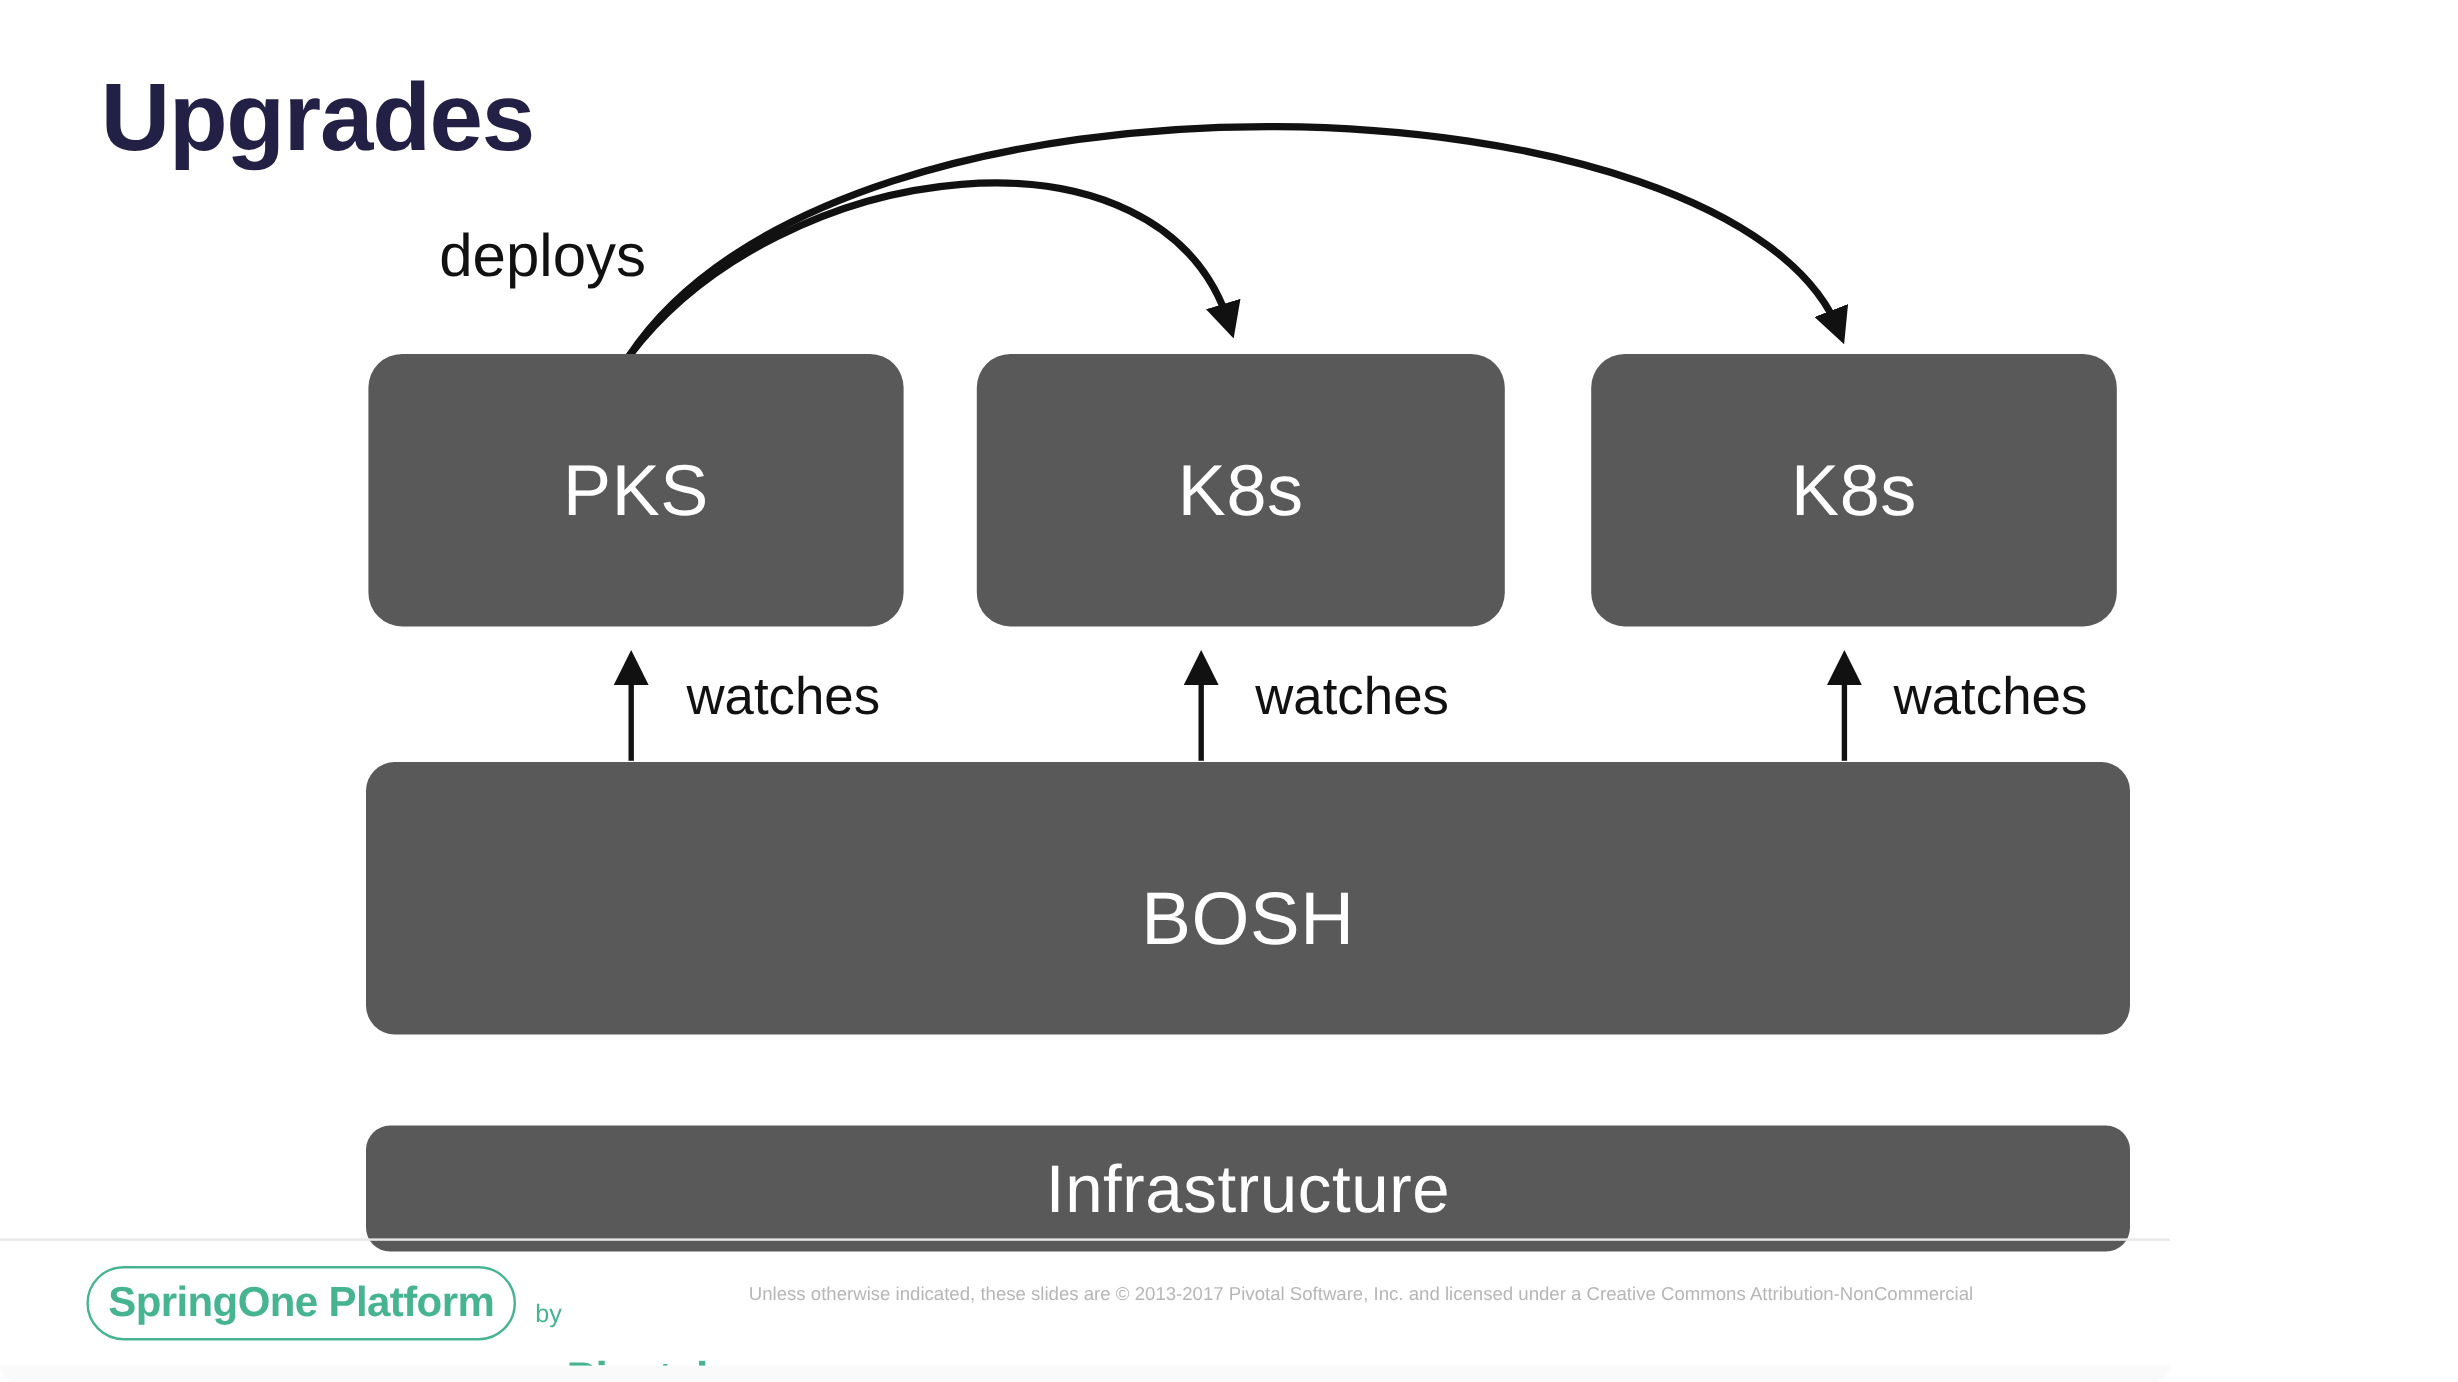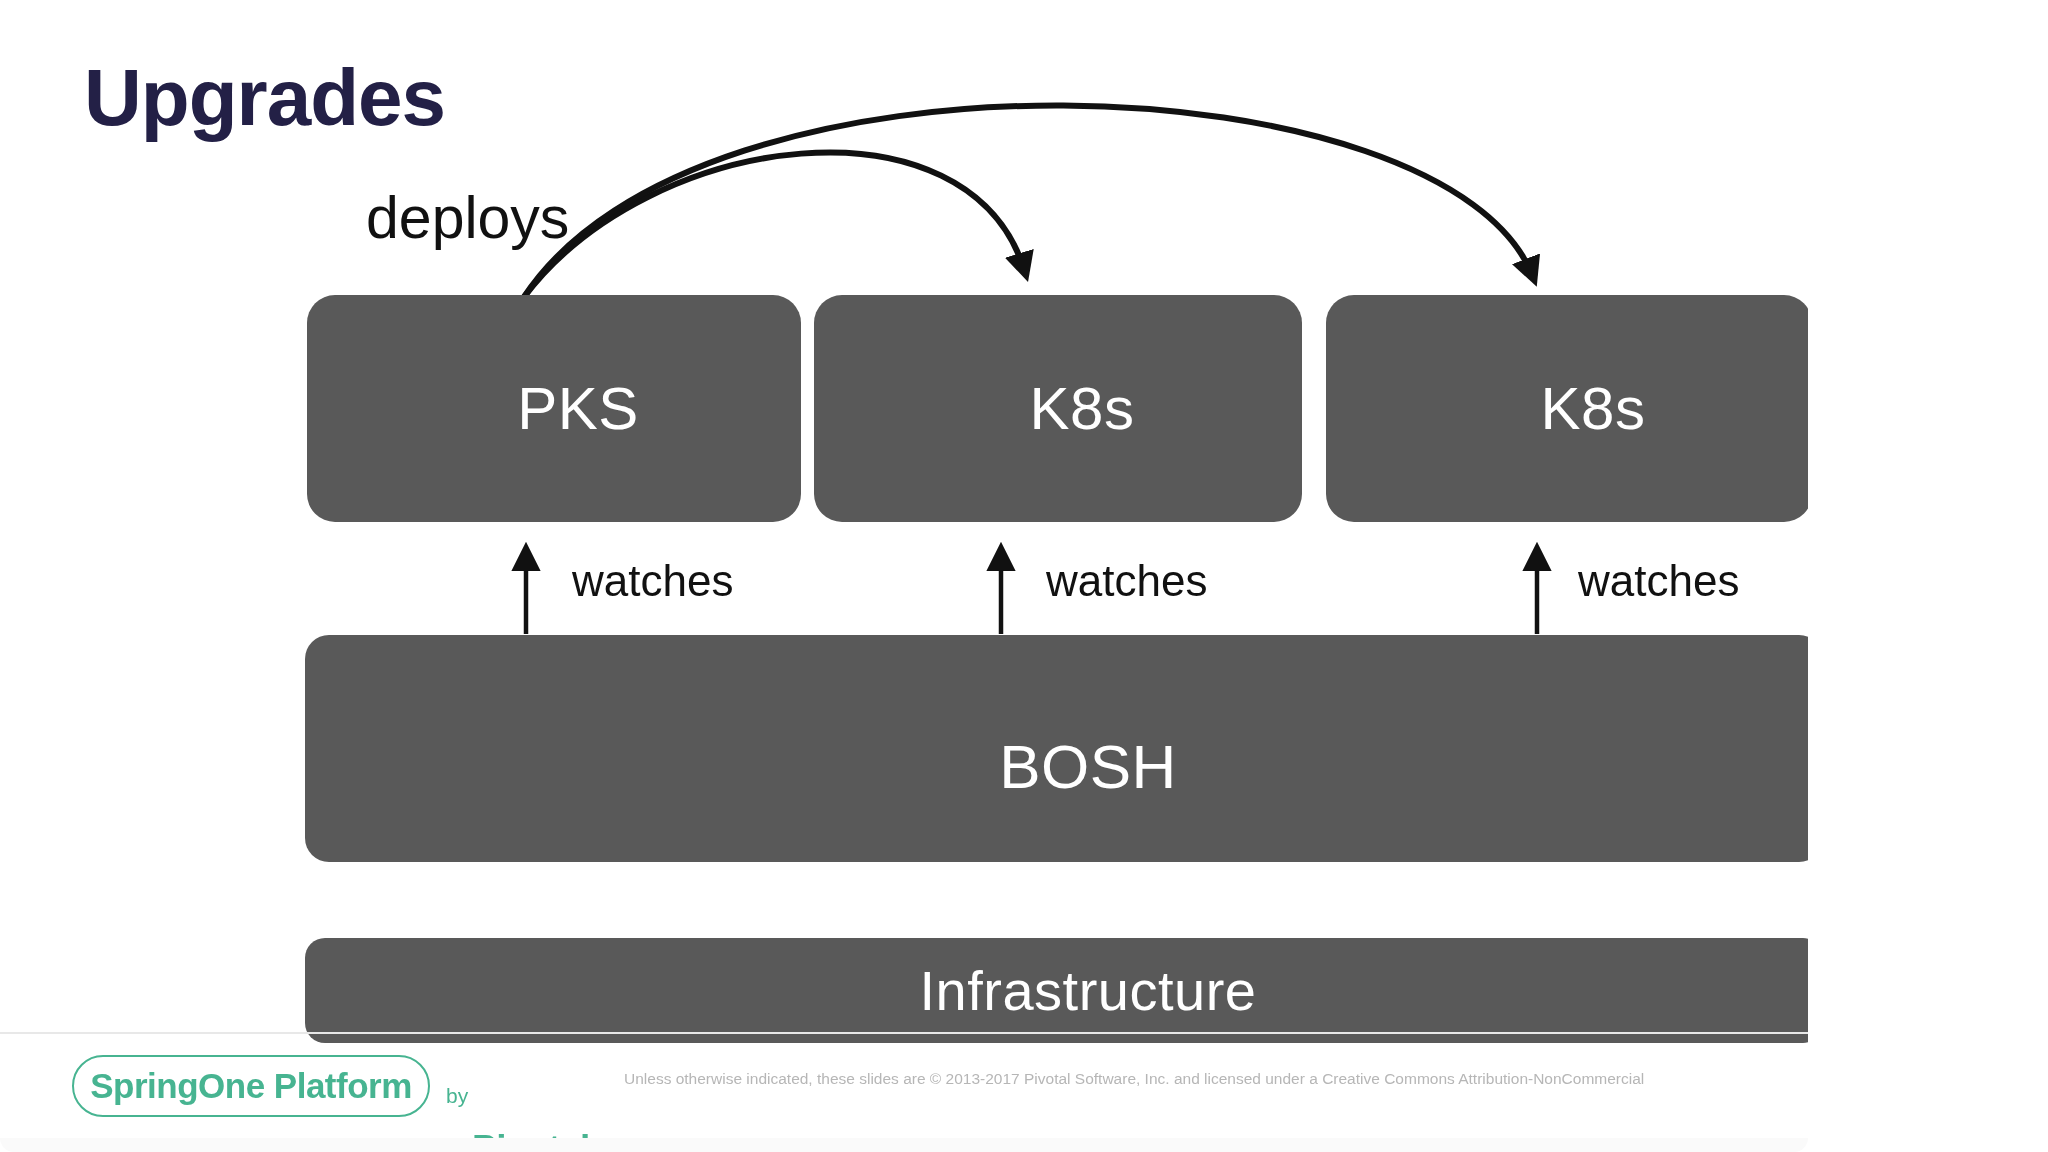--- a/index.html
+++ b/index.html
@@ -19,32 +19,31 @@
     left: 84px; top: 52px;
     font-size: 80px;
     font-weight: 700;
     letter-spacing: -1px;
     color: var(--title, #232046);
   }
 
   
   .deploys {
     left: 366px; top: 184px;
-    font-size: 59px;
+    font-size: 50px;
     color: var(--arrow, #111111);
   }
 
   
   .gbox {
     background: var(--box-fill, #595959);
     display: flex;
     align-items: center;
     justify-content: center;
     color: #ffffff;
-    padding-left: 48px;
   }
   .gbox .lbl { font-size: 60px; font-weight: 400; letter-spacing: 0.5px; }
   .box-pks  { left: 307px;  top: 295px; width: 446px; height: 227px; border-radius: 28px; }
   .box-k8s1 { left: 814px;  top: 295px; width: 440px; height: 227px; border-radius: 28px; }
   .box-k8s2 { left: 1326px; top: 295px; width: 438px; height: 227px; border-radius: 28px; }
   .box-bosh { left: 305px;  top: 635px; width: 1470px; height: 227px; border-radius: 24px; }
   .box-bosh .lbl { font-size: 62px; margin-top: 36px; }
   .box-infra{ left: 305px;  top: 902px; width: 1470px; height: 105px; border-radius: 20px; margin-top: 36px; }
   .box-infra .lbl { font-size: 56px; }
 

